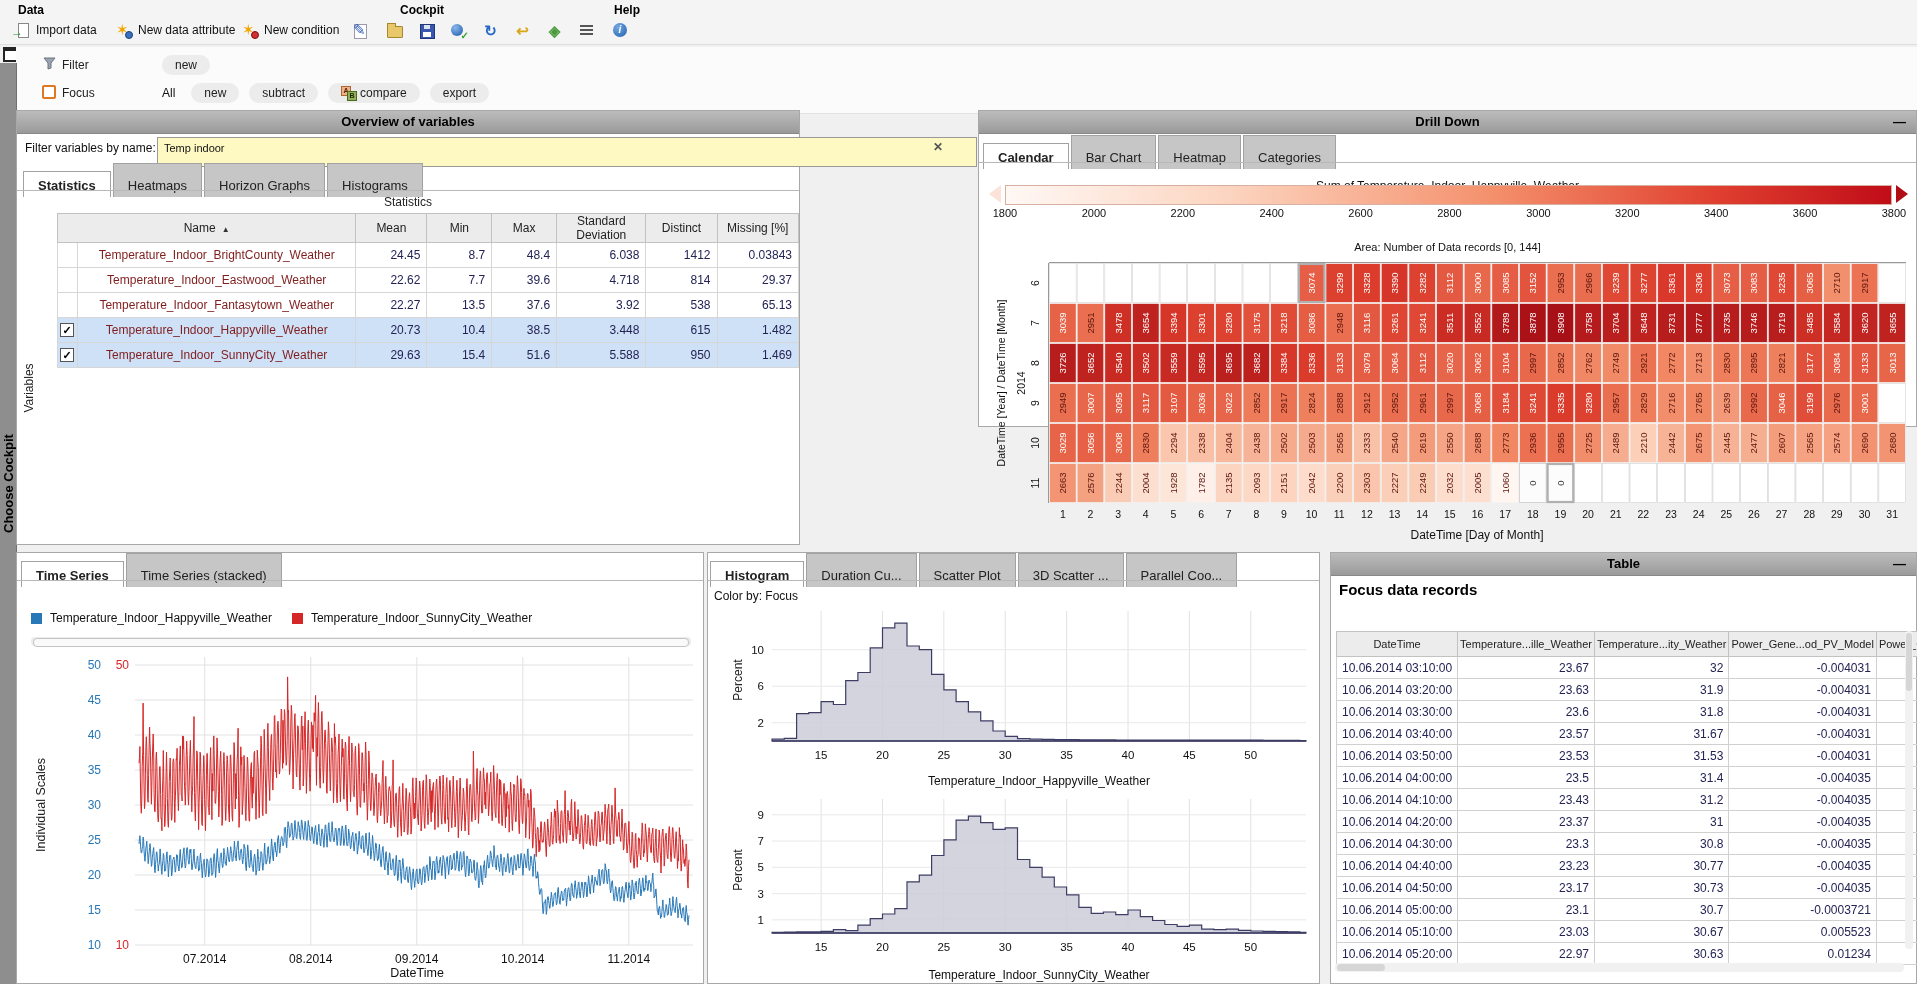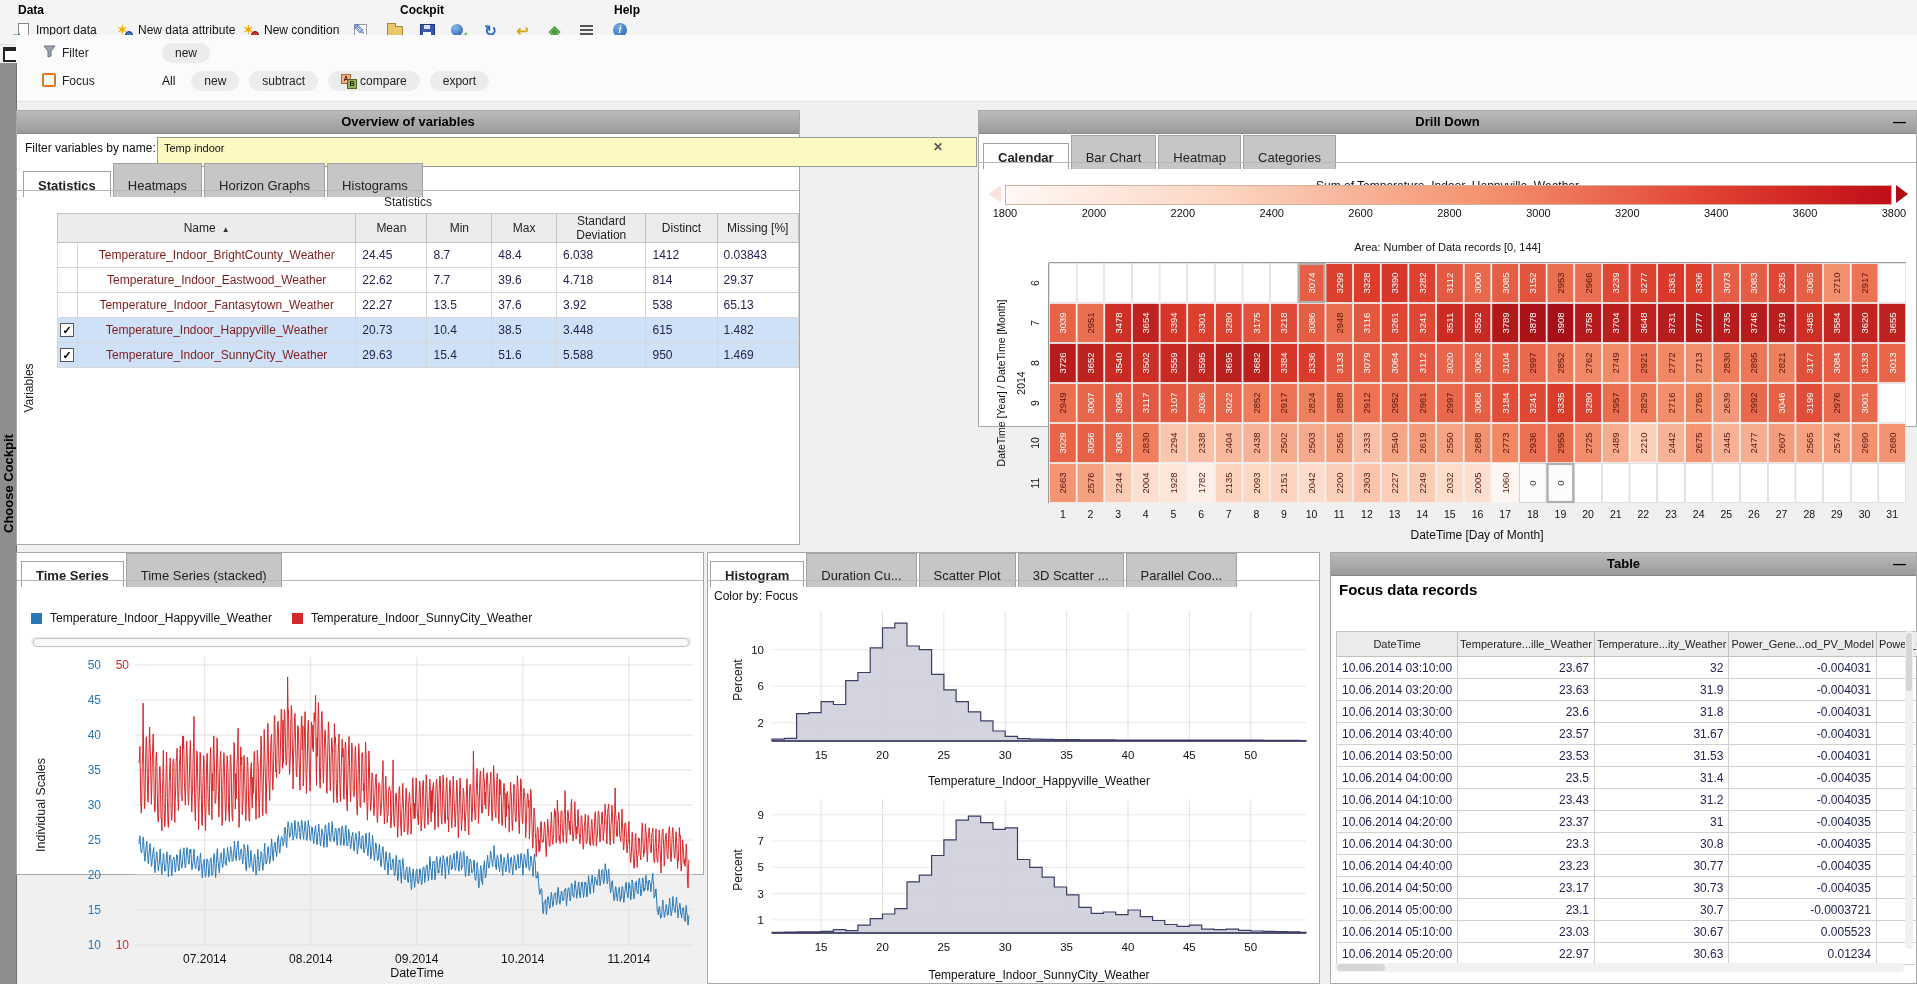--- a/index.html
+++ b/index.html
@@ -22,21 +22,21 @@
   .mi-save{position:absolute;left:2px;top:2px;width:13px;height:13px;background:#3858b0;border:1px solid #203878;}
   .mi-save:after{content:"";position:absolute;left:2px;bottom:1px;width:8px;height:5px;background:#fff;}
   .mi-save:before{content:"";position:absolute;left:3px;top:0;width:6px;height:4px;background:#dce4f4;}
   .mi-sphere{position:absolute;left:1px;top:2px;width:12px;height:12px;border-radius:50%;background:radial-gradient(circle at 35% 30%,#8ab8ec,#1a58a8);}
   .mi-check{position:absolute;right:-2px;bottom:-2px;color:#2f9f2f;font-weight:bold;font-size:10px;}
   .mi-glyph{font-size:15px;font-weight:bold;line-height:17px;display:inline-block;width:17px;text-align:center;}
   .mi-list{position:absolute;left:2px;top:3px;width:13px;height:11px;background:linear-gradient(#555 2px,transparent 2px);background-size:100% 4px;}
   .mi-info{position:absolute;left:1px;top:1px;width:14px;height:14px;border-radius:50%;background:radial-gradient(circle at 35% 30%,#74a8e0,#2060b0);color:#fff;font-size:10px;font-weight:bold;font-style:italic;text-align:center;line-height:14px;}
 
   
-  .filterbar{position:absolute;left:16px;top:35px;right:0;height:66px;background:#fbfbfb;border-bottom:1px solid #e2e2e2;}
+  .filterbar{position:absolute;left:16px;top:47px;right:0;height:66px;background:#fbfbfb;border-bottom:1px solid #e2e2e2;}
   .win-icon{position:absolute;left:3px;top:47px;width:12px;height:11px;border:2px solid #222;background:#fff;}
   .win-icon:before{content:"";position:absolute;left:0;top:0;right:0;height:2px;background:#222;}
   .fb-row{position:absolute;left:0;height:24px;display:flex;align-items:center;}
   .fb-label{font-size:12px;color:#222;width:70px;}
   .pill{display:inline-flex;align-items:center;gap:4px;background:#ececec;border-radius:11px;padding:3px 13px;font-size:12px;color:#222;margin-right:10px;cursor:default;}
   .focus-square{width:10px;height:10px;border:2px solid #e07820;border-radius:2px;background:#fff;display:inline-block;}
   .ab-icon{position:relative;width:15px;height:14px;display:inline-block;}
   .ab-a{position:absolute;left:0;top:0;width:8px;height:8px;background:#f0b088;border:1px solid #a86838;font-size:7px;font-weight:bold;color:#502000;line-height:8px;text-align:center;}
   .ab-b{position:absolute;left:6px;top:5px;width:8px;height:8px;background:#93b05a;border:1px solid #4a6820;font-size:7px;font-weight:bold;color:#1a2a00;line-height:8px;text-align:center;}
 
@@ -55,21 +55,21 @@
   
   #overview .filtrow{position:absolute;left:0;top:23px;right:0;height:28px;background:#fff;}
   #overview .filtlabel{position:absolute;left:8px;top:7px;font-size:12px;}
   #overview .filtinput{position:absolute;left:140px;top:3px;width:792px;height:20px;border:1px solid #999;background:#fef9c3;font-size:11px;padding:0 20px 8px 6px;line-height:20px;}
   #overview .clear-x{position:absolute;left:916px;top:6px;font-size:12px;font-weight:bold;color:#555;cursor:default;}
   #overview .caption{position:absolute;left:0;top:84px;width:100%;text-align:center;font-size:12px;color:#222;}
   .stats-table{position:absolute;left:40px;top:102px;border-collapse:collapse;font-size:12px;}
   .stats-table th{background:#ececec;border:1px solid #c2c2c2;font-weight:normal;color:#222;height:24px;padding:0 4px;}
   .stats-table td{border:1px solid #d6d6d6;height:24px;padding:0 6px;color:#232355;}
   .stats-table td.namecell{color:#7f1d1d;text-align:center;}
-  .stats-table td.num{}
+  .stats-table td.num{text-align:right;}
   .stats-table tr.sel td{background:#cfe1f7;}
   .stats-table td.cbcell{width:16px;padding:0 2px;border-right:1px solid #d6d6d6;}
   .cb{display:inline-block;width:12px;height:12px;border:1px solid #555;background:#fff;font-size:11px;line-height:12px;font-weight:bold;text-align:center;color:#000;}
   .sortarrow{font-size:8px;margin-left:6px;color:#333;}
   .vlabel{position:absolute;white-space:nowrap;transform:rotate(-90deg);transform-origin:center;font-size:12px;color:#222;}
 
   
   #dd-legend-title{position:absolute;left:0;top:56px;width:100%;text-align:center;font-size:12px;margin-top:12px;}
   #dd-bar{position:absolute;left:26px;top:74px;right:24px;height:18px;background:linear-gradient(to right,#fff8f5,#fcd5c0 25%,#f4906c 55%,#e04030 80%,#c00d18 100%);border:1px solid #d8b0a0;}
   .bar-arrow-l{position:absolute;left:10px;top:74px;width:0;height:0;border-top:9px solid transparent;border-bottom:9px solid transparent;border-right:12px solid #fbe3da;}
@@ -723,21 +723,21 @@
           <text x="857.8870967741935" y="259" text-anchor="middle" font-size="10.5" fill="#111">29</text>
           <text x="885.5322580645161" y="259" text-anchor="middle" font-size="10.5" fill="#111">30</text>
           <text x="913.1774193548387" y="259" text-anchor="middle" font-size="10.5" fill="#111">31</text>
           <text transform="rotate(-90 46 124)" x="46" y="124" text-anchor="middle" font-size="10.5" fill="#111">2014</text>
           <text transform="rotate(-90 26 124)" x="26" y="124" text-anchor="middle" font-size="10.5" fill="#111">DateTime [Year]    /    DateTime [Month]</text>
         </g>
       <text x="498" y="280" text-anchor="middle" font-size="12" fill="#111">DateTime [Day of Month]</text>
     </svg>
   </div>
 
-  <div id="tspanel" class="panel" style="left:16px;top:552px;width:688px;height:323px">
+  <div id="tspanel" class="panel" style="left:16px;top:552px;width:688px;height:432px">
     <div class="tabrow" style="left:4px;top:0">
       <div class="tab active">Time Series</div>
       <div class="tab">Time Series (stacked)</div>
     </div>
     <div style="position:absolute;left:0;top:27px;right:0;height:1px;background:#b8b8b8"></div>
     <div id="ts-legend">
       <span class="leg-sq" id="leg-sq-0" style="background: rgb(40, 120, 184);"></span>
       <span>Temperature_Indoor_Happyville_Weather</span>
       <span style="width:4px"></span>
       <span class="leg-sq" id="leg-sq-1" style="background: rgb(214, 39, 40);"></span>

